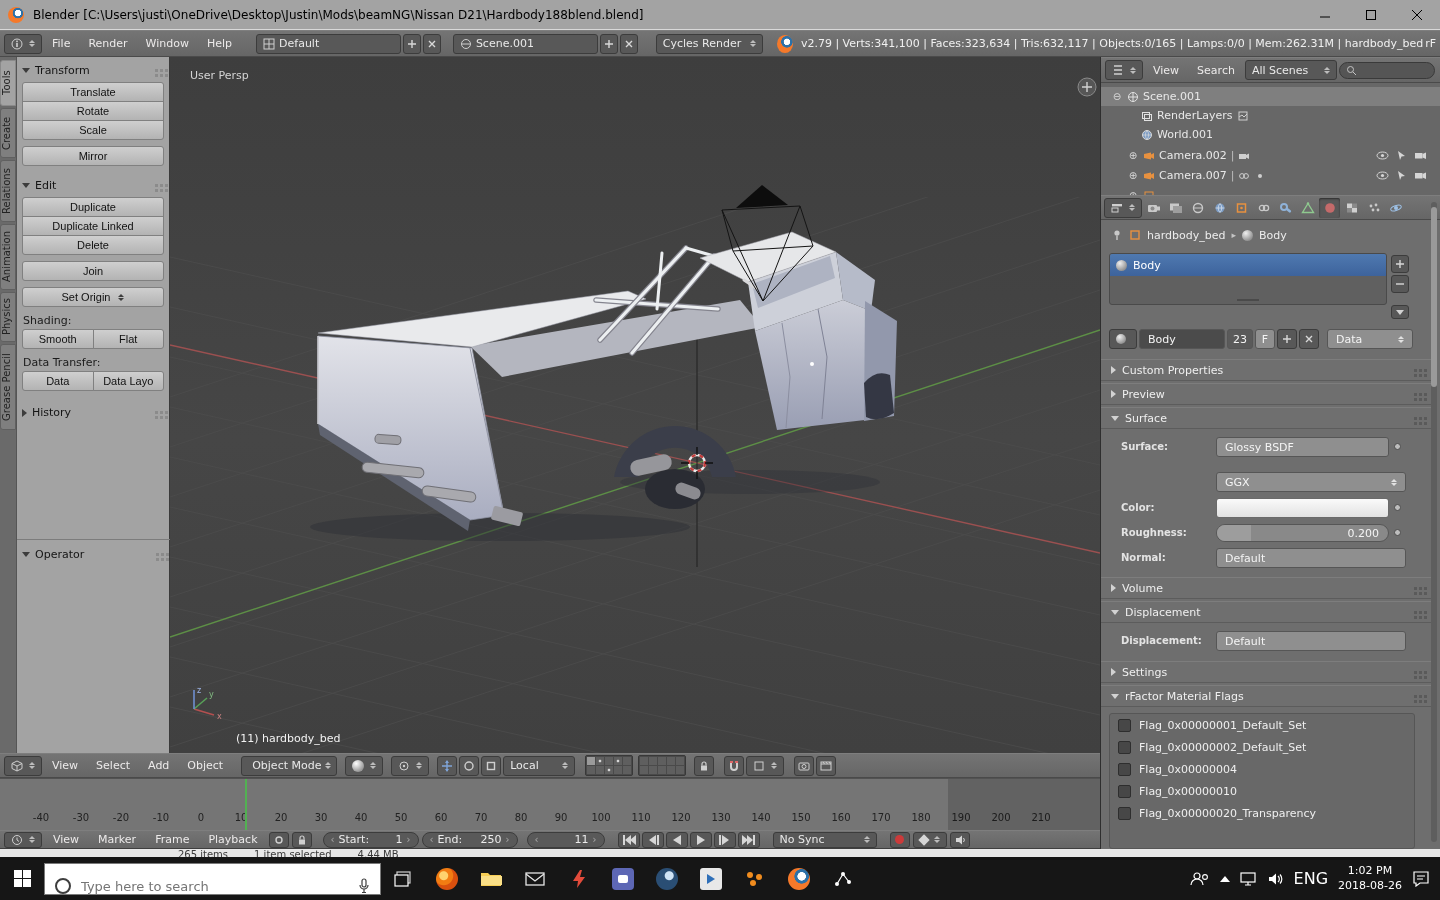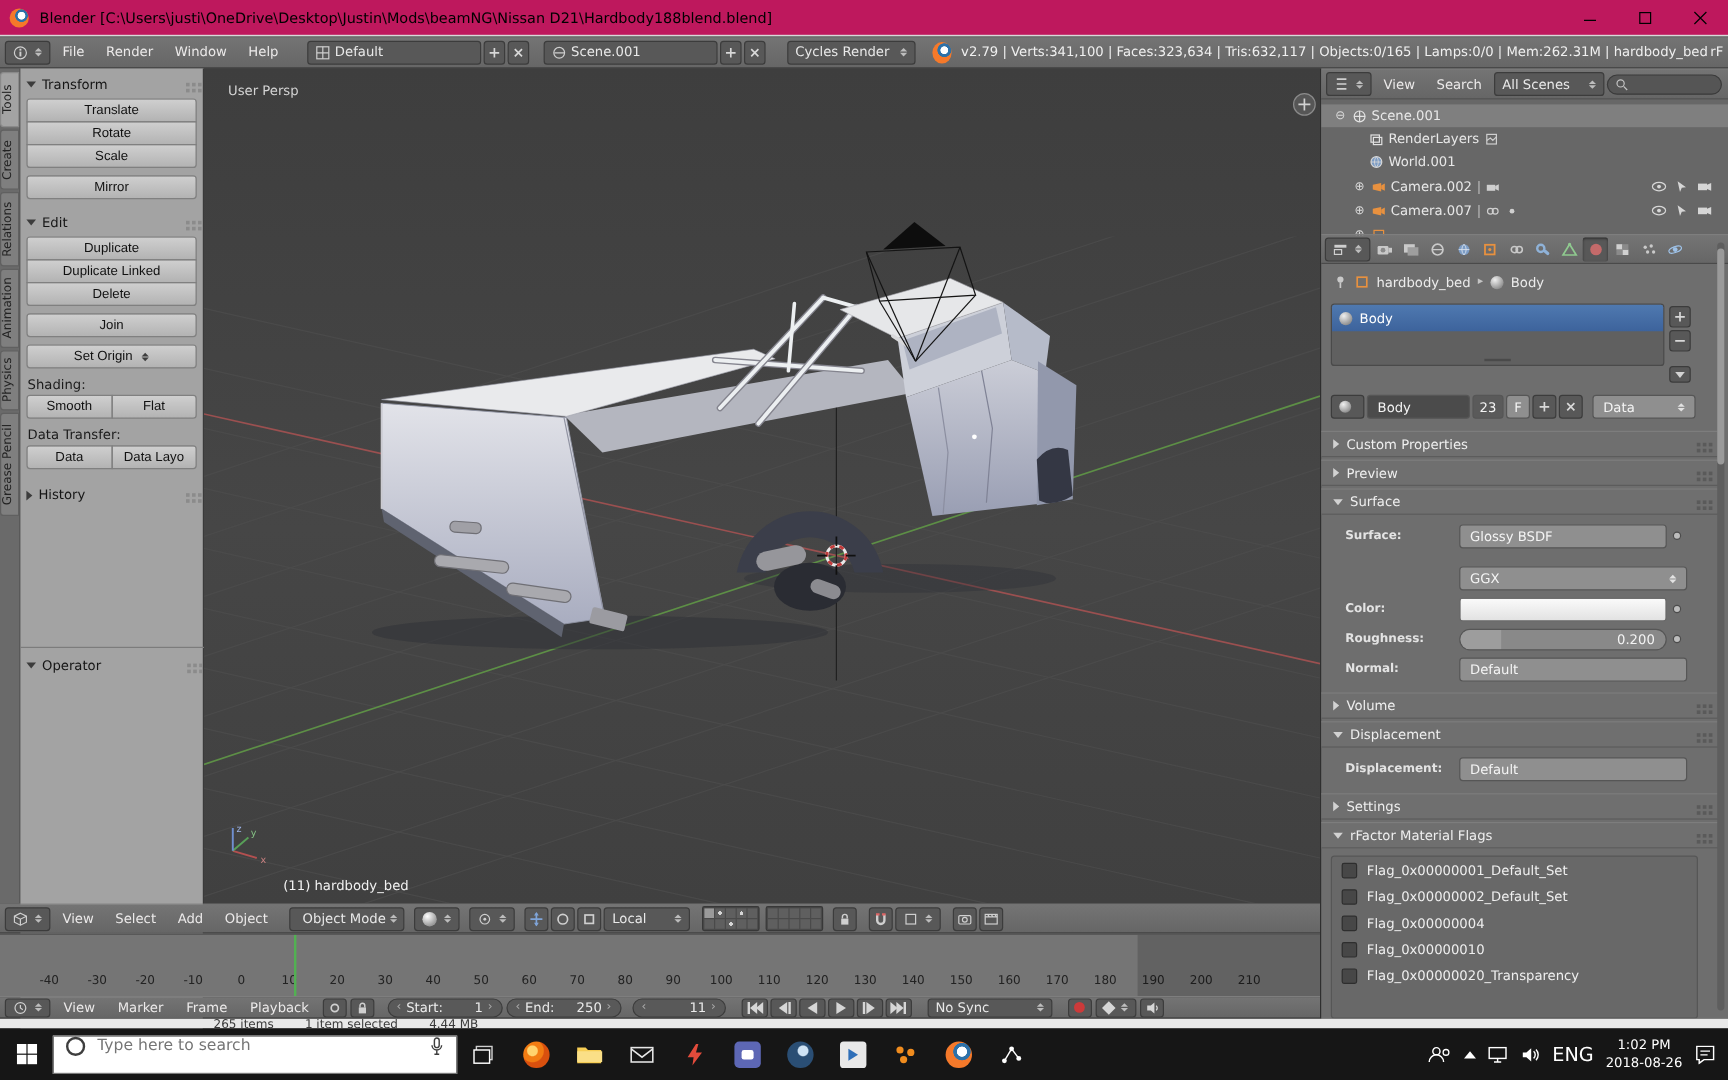--- a/index.html
+++ b/index.html
@@ -1,21 +1,21 @@
 <!DOCTYPE html>
 <html><head>
 <meta charset="utf-8">
 <style>
   *{margin:0;padding:0;box-sizing:border-box;}
   body{font-family:"DejaVu Sans",sans-serif;background:#222;}
   #root{position:relative;width:1440px;height:900px;overflow:hidden;background:#414141;font-size:11px;}
   .abs{position:absolute;}
 
   
-  #titlebar{top:0;left:0;width:1440px;height:30px;background:#be185d;display:flex;align-items:center;border-bottom:1px solid #d9d9d9;}
+  #titlebar{top:0;left:0;width:1440px;height:30px;background:#a3a3a3;display:flex;align-items:center;border-bottom:1px solid #d9d9d9;}
   #titlebar .blogo{width:16px;height:16px;margin:0 9px 0 8px;border-radius:50%;background:radial-gradient(circle at 62% 38%,#fff 0 3px,#2d71a8 3.5px 5px,#f5792a 5.5px 100%);}
   #titlebar .ttext{font-size:12px;color:#000;flex:1;white-space:nowrap;overflow:hidden;}
   .wbtn{width:46px;height:29px;display:flex;align-items:center;justify-content:center;}
   .wbtn svg{display:block;}
 
   
   .hdr{background:linear-gradient(#747474,#666666);border-top:1px solid #7e7e7e;border-bottom:1px solid #4a4a4a;display:flex;align-items:center;color:#e9e9e9;}
   .menu{color:#eceaea;font-size:11px;padding:0 8px;cursor:default;white-space:nowrap;}
   .hbtn{background:#585858;border:1px solid #3c3c3c;border-radius:3px;color:#e9e9e9;font-size:11px;height:20px;display:inline-flex;align-items:center;gap:4px;padding:0 6px;white-space:nowrap;}
   .hbtn.sq{padding:0;width:20px;justify-content:center;}
@@ -93,21 +93,21 @@
   .slidertext{position:absolute;right:9px;top:2px;}
   .cbx{width:13px;height:13px;background:#474747;border:1px solid #2e2e2e;border-radius:2px;flex:none;}
   .frow{display:flex;align-items:center;gap:8px;height:22px;padding:0 8px;font-size:11px;color:#efefef;}
 
   
   #sliver{top:849px;left:0;width:1440px;height:8px;background:#e8e8e8;overflow:hidden;display:flex;gap:26px;padding-left:178px;font-size:10px;color:#3a3a3a;align-items:flex-start;}
   #taskbar{top:857px;left:0;width:1440px;height:43px;background:#161616;display:flex;align-items:center;}
   .tbicon{width:44px;height:43px;display:flex;align-items:center;justify-content:center;}
   .tray{margin-left:auto;display:flex;align-items:center;gap:10px;padding-right:10px;color:#fff;}
   #clock{text-align:center;font-size:11px;color:#fff;line-height:1.35;}
-  #tsearch{width:337px;height:32px;background:#fff;border:1px solid #7a7a7a;display:flex;align-items:flex-start;gap:10px;padding:0 10px;}
+  #tsearch{width:337px;height:32px;background:#fff;border:1px solid #7a7a7a;display:flex;align-items:flex-end;gap:10px;padding:0 10px;}
   #tsearch input{border:none;outline:none;flex:1;font-size:13px;color:#444;font-family:"DejaVu Sans",sans-serif;background:transparent;}
 </style>
 </head>
 <body>
 
 <div id="root">
 
   <div id="titlebar" class="abs">
     <div class="blogo"></div>
     <div class="ttext">Blender [C:\Users\justi\OneDrive\Desktop\Justin\Mods\beamNG\Nissan D21\Hardbody188blend.blend]</div>

